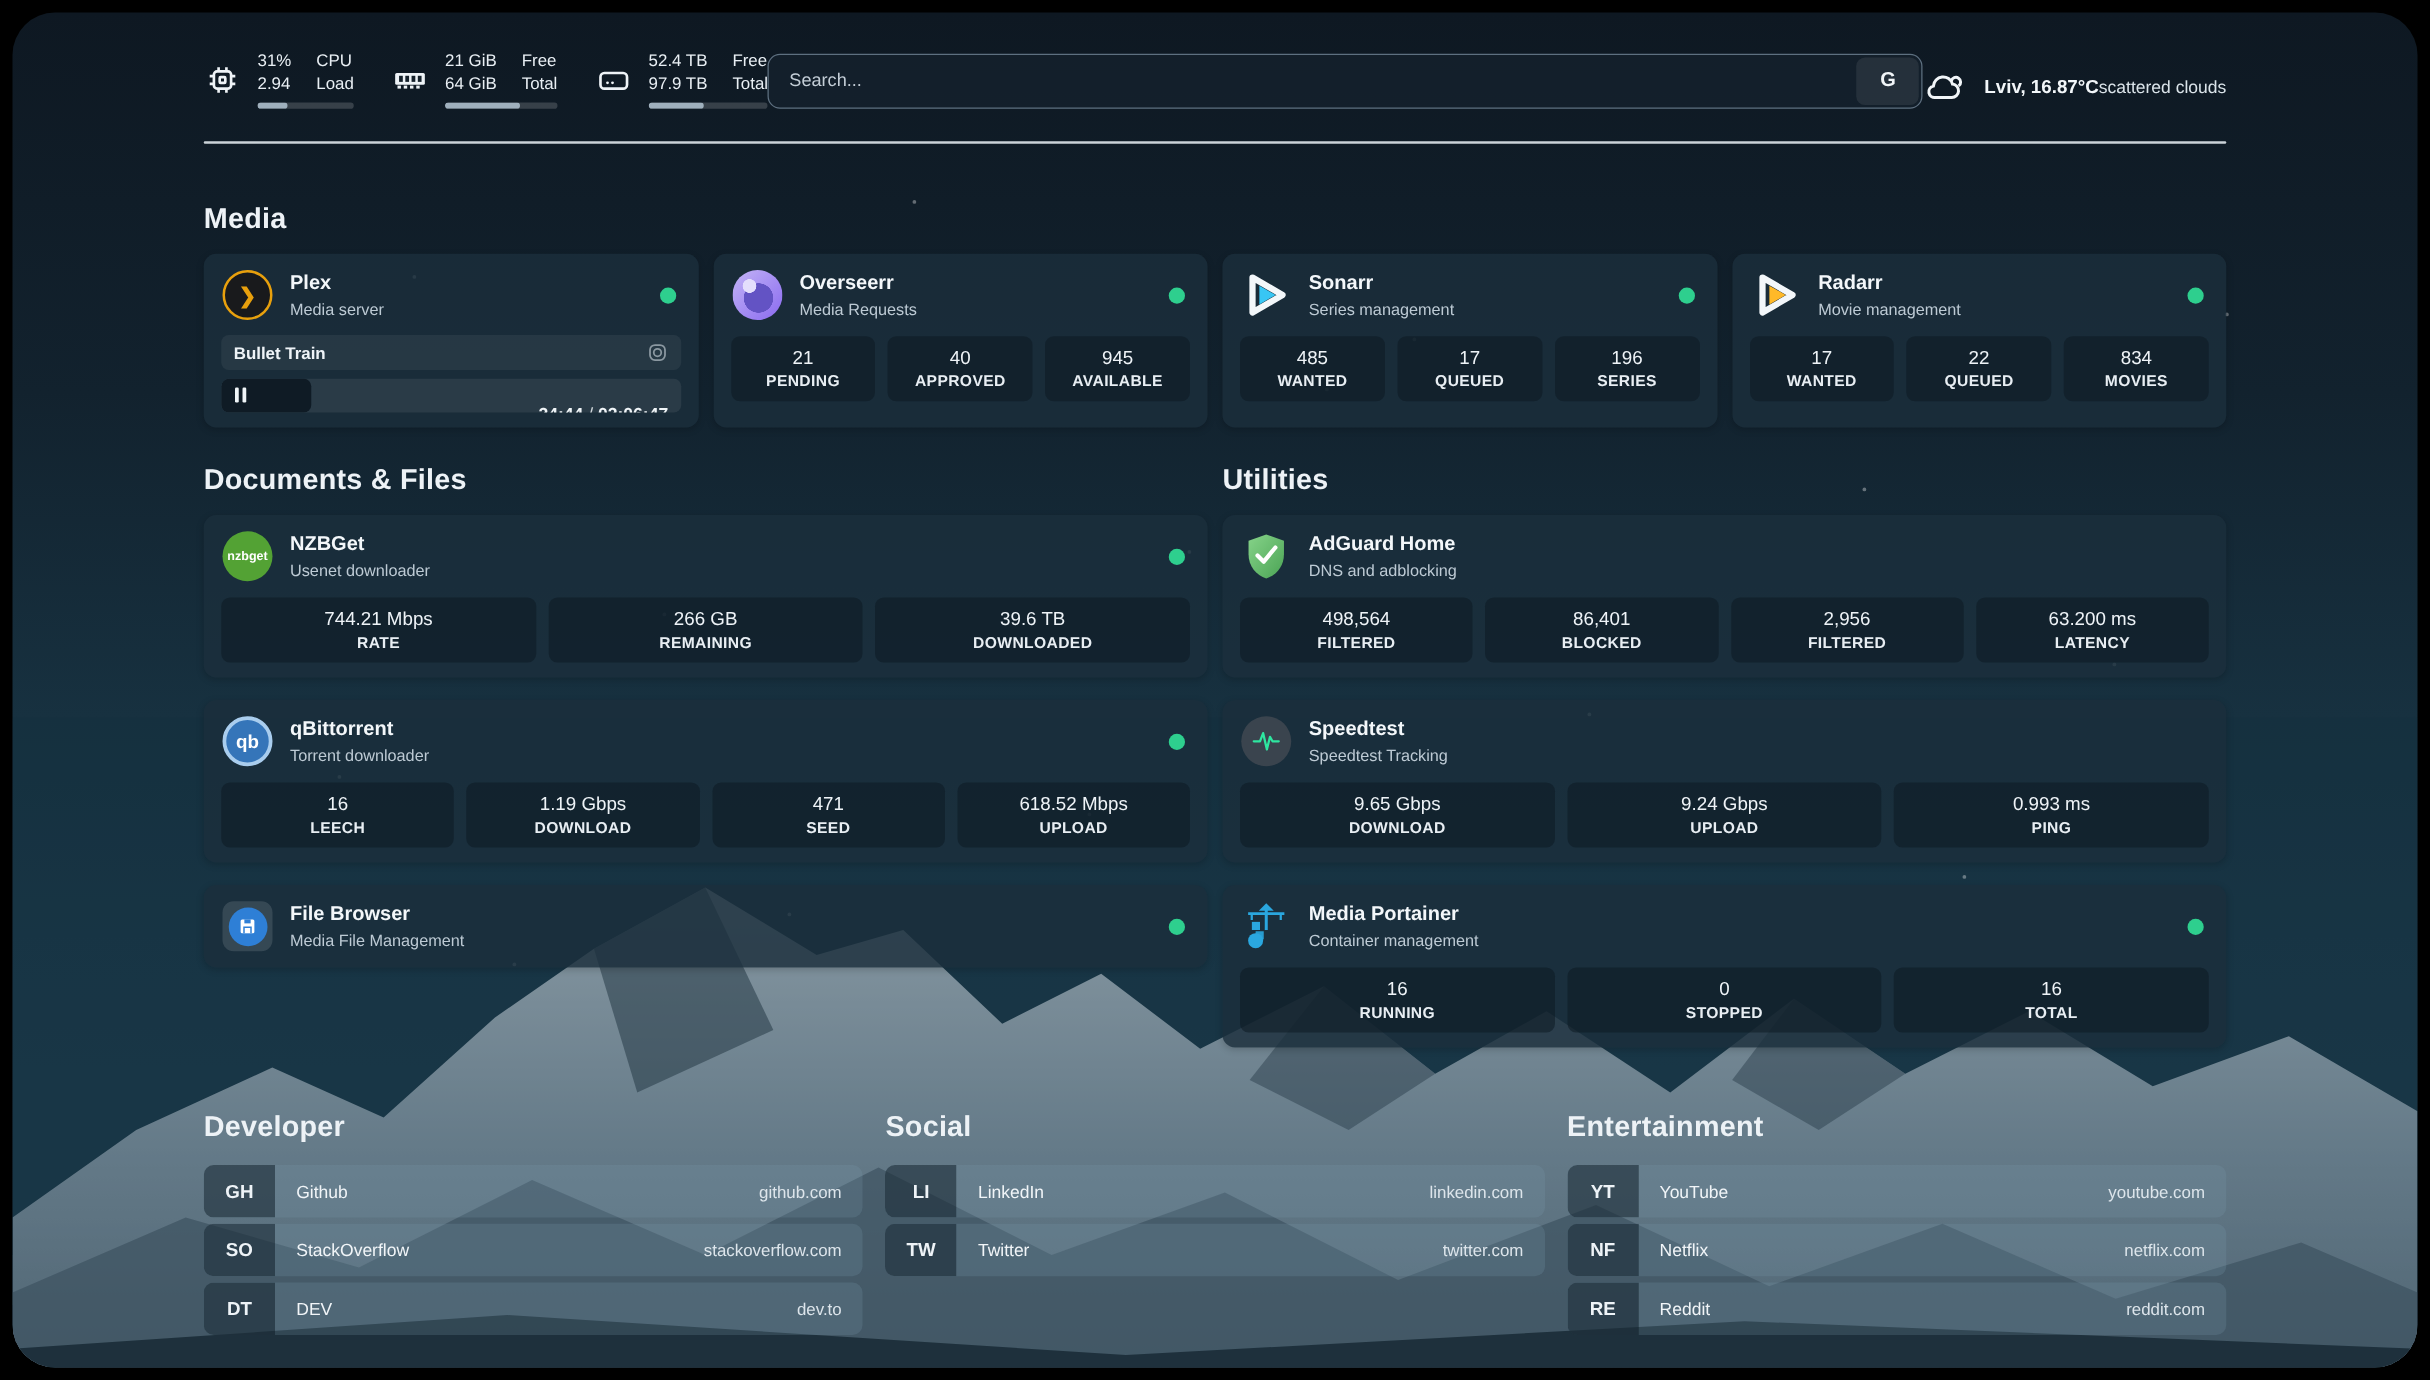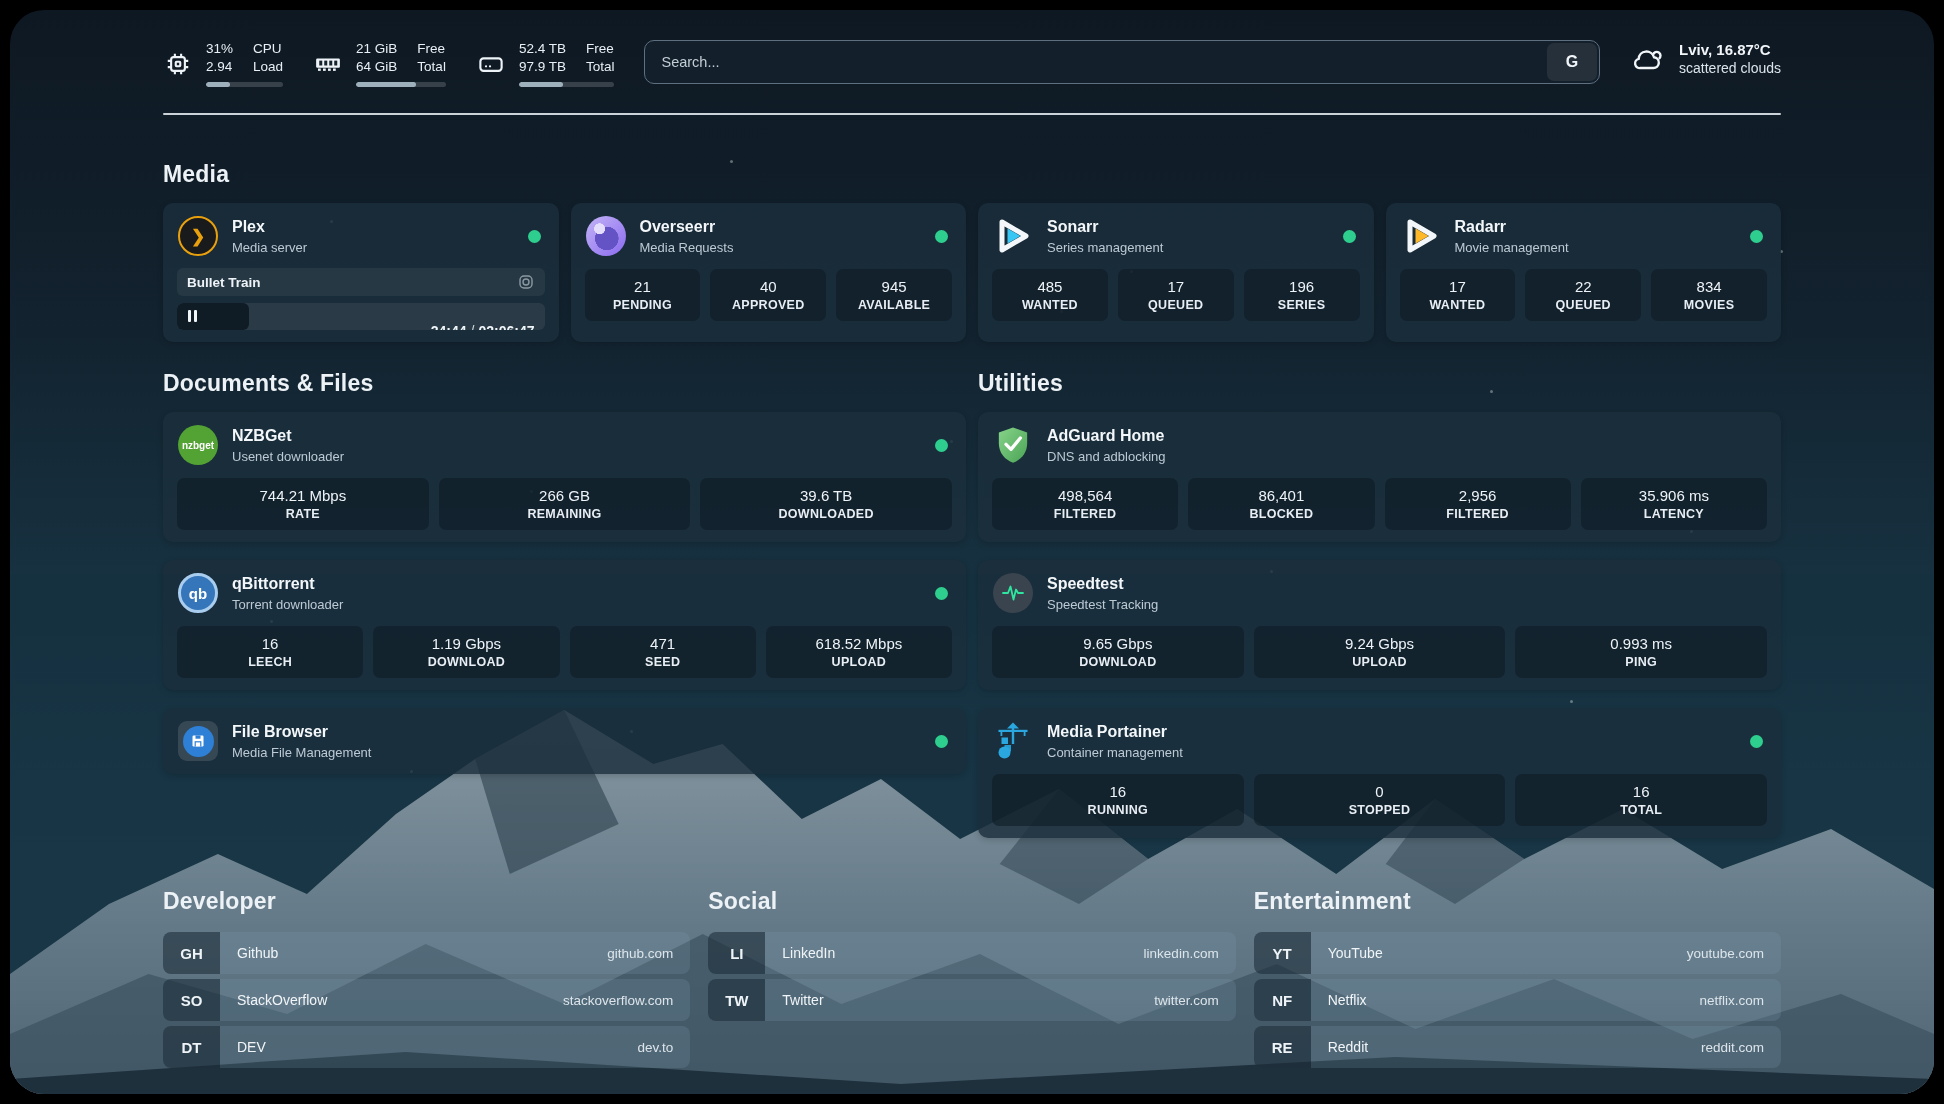--- a/index.html
+++ b/index.html
@@ -5,40 +5,40 @@
   html,body{margin:0;padding:0;background:#000;}
   body{width:1944px;height:1104px;font-family:"Liberation Sans",sans-serif;-webkit-font-smoothing:antialiased;}
   .page{position:relative;width:1924px;height:1084px;margin:10px;border-radius:34px;overflow:hidden;
     background:linear-gradient(180deg,#0e1822 0%,#12222e 28%,#173140 52%,#1b3849 68%,#1d3b4c 78%);}
   .mountains{position:absolute;left:0;bottom:0;width:100%;height:520px;display:block;z-index:0;}
   .specks{position:absolute;inset:0;z-index:1;pointer-events:none;}
   .specks i{position:absolute;width:3px;height:3px;border-radius:50%;background:rgba(255,255,255,.35);}
   .content{position:relative;z-index:2;padding:30px 153px 0;}
 
   
-  .hdr{display:flex;align-items:flex-start;gap:30px;}
+  .hdr{display:flex;align-items:flex-end;}
   .resources{display:flex;gap:30px;flex:0 0 auto;}
   .resource{display:flex;align-items:center;gap:13px;}
   .res-icon{width:30px;height:30px;flex:0 0 auto;color:#eef3f7;}
   .res-body{display:flex;flex-direction:column;}
   .res-cols{display:flex;gap:20px;}
   .res-col{display:flex;flex-direction:column;font-size:13.5px;line-height:18px;color:#e9eff4;font-weight:500;}
   .res-bar{margin-top:6px;height:5px;border-radius:3px;background:rgba(255,255,255,.17);overflow:hidden;}
   .res-fill{height:100%;border-radius:3px;background:#9fb0bd;}
   .searchwrap{flex:1;position:relative;}
   .searchwrap input{width:100%;box-sizing:border-box;height:44px;border-radius:10px;border:1.5px solid #5e7080;
     background:rgba(24,37,49,.55);color:#e6edf2;font-size:14.5px;padding:0 70px 0 16px;outline:none;
     font-family:"Liberation Sans",sans-serif;}
   .searchwrap input::placeholder{color:#c3cdd6;}
   .search-g{position:absolute;top:3px;right:3px;bottom:3px;width:50px;border-radius:7px;
     background:rgba(255,255,255,.08);display:flex;align-items:center;justify-content:center;
     color:#f2f6f9;font-size:16px;font-weight:600;cursor:pointer;}
   .weather{display:flex;align-items:center;gap:13px;flex:0 0 auto;}
   .weather-icon{width:36px;height:36px;color:#f2f6f9;}
-  .weather-txt{display:flex;flex-direction:column;}
+  .weather-txt{display:flex;}
   .weather-main{font-size:15px;font-weight:600;color:#f2f6f9;line-height:19px;}
   .weather-sub{font-size:14px;color:#dbe4ea;line-height:19px;}
   .divider{margin-top:26px;height:2px;background:rgba(236,243,248,.85);border-radius:1px;}
 
   
   h2.sec{margin:0;font-size:23px;font-weight:600;color:#edf2f6;letter-spacing:.2px;}
   .sec-media{margin-top:46px;}
   .media-grid{display:grid;grid-template-columns:repeat(4,1fr);gap:12px;margin-top:15px;}
   .cols{display:grid;grid-template-columns:1fr 1fr;gap:0 12px;margin-top:28px;}
   .col .cards{margin-top:15px;display:flex;flex-direction:column;gap:18px;}
@@ -474,21 +474,21 @@
               </div>
               <div class="stat">
                 <div class="v">86,401</div>
                   <div class="l">BLOCKED</div>
               </div>
               <div class="stat">
                 <div class="v">2,956</div>
                   <div class="l">FILTERED</div>
               </div>
               <div class="stat">
-                <div class="v">35.906 ms</div>
+                <div class="v">63.200 ms</div>
                   <div class="l">LATENCY</div>
               </div>
             </div>
           </div>
 
           <div class="card">
             <div class="card-head">
               <span class="svc-icon">
                 <span class="ic-circle ic-speedtest">
                   <svg width="26" height="26" viewBox="0 0 26 26">

